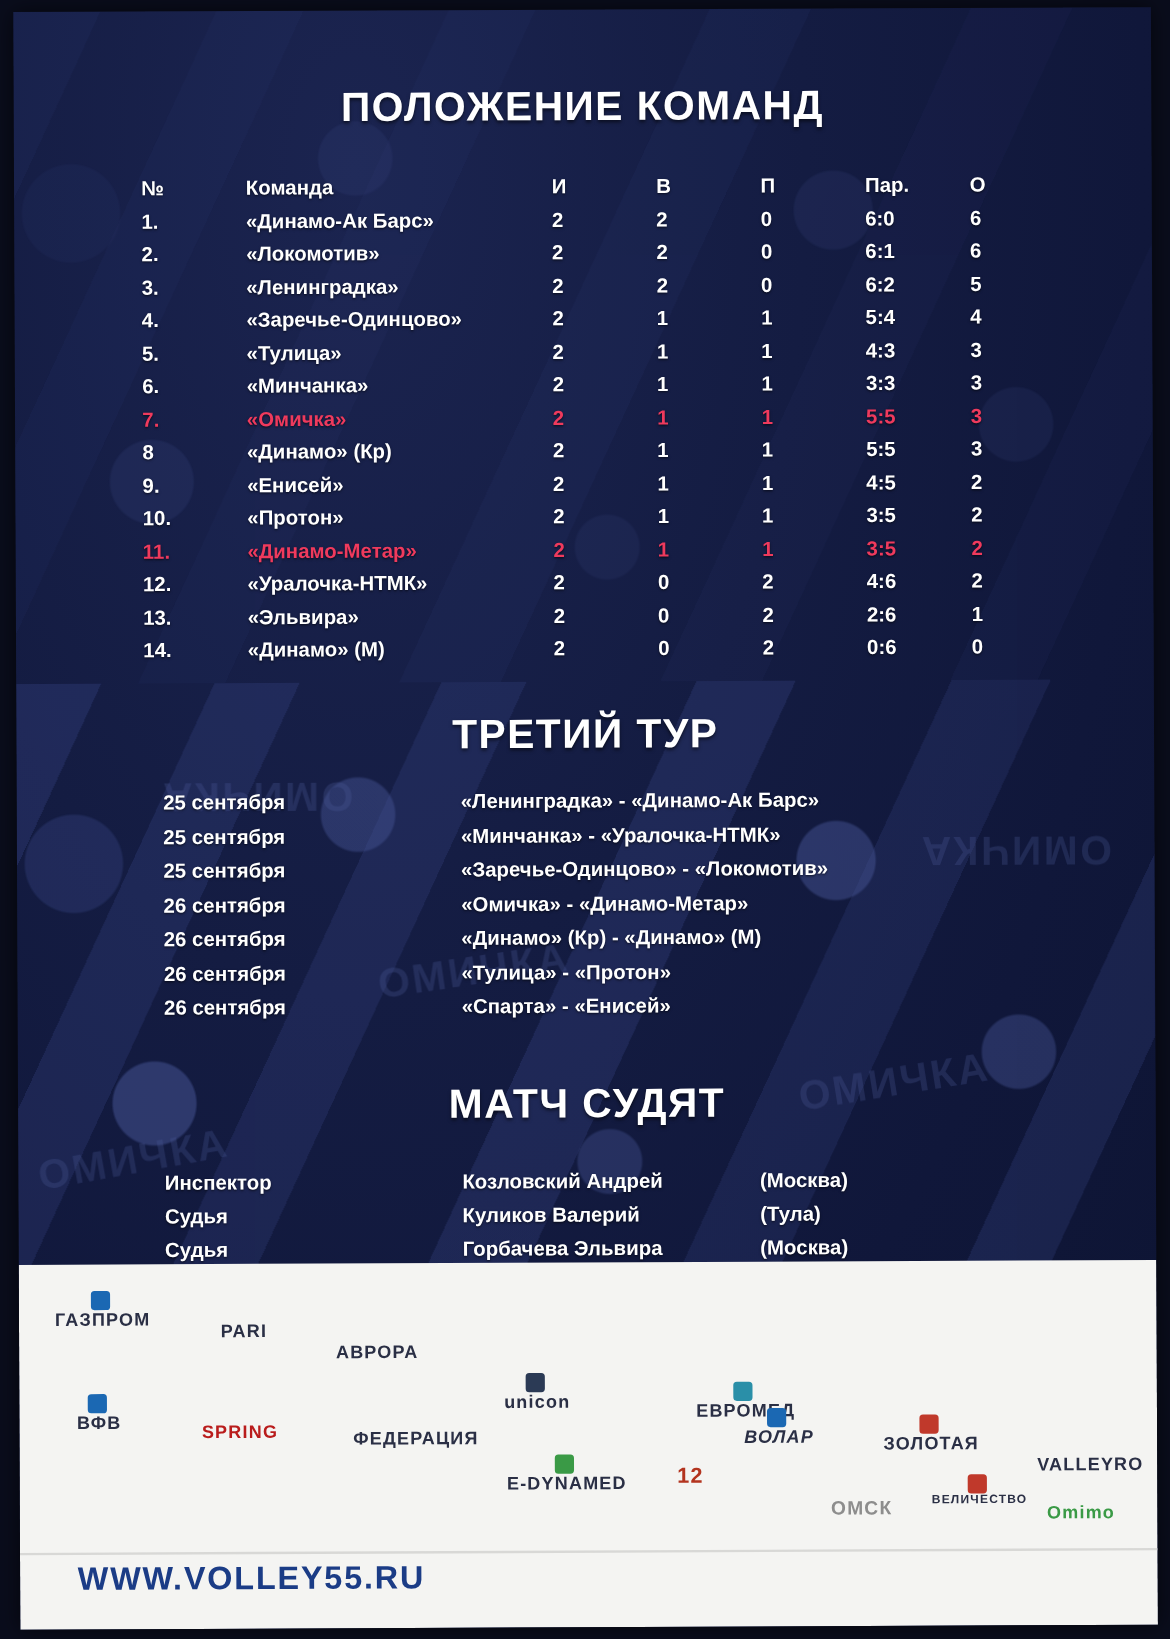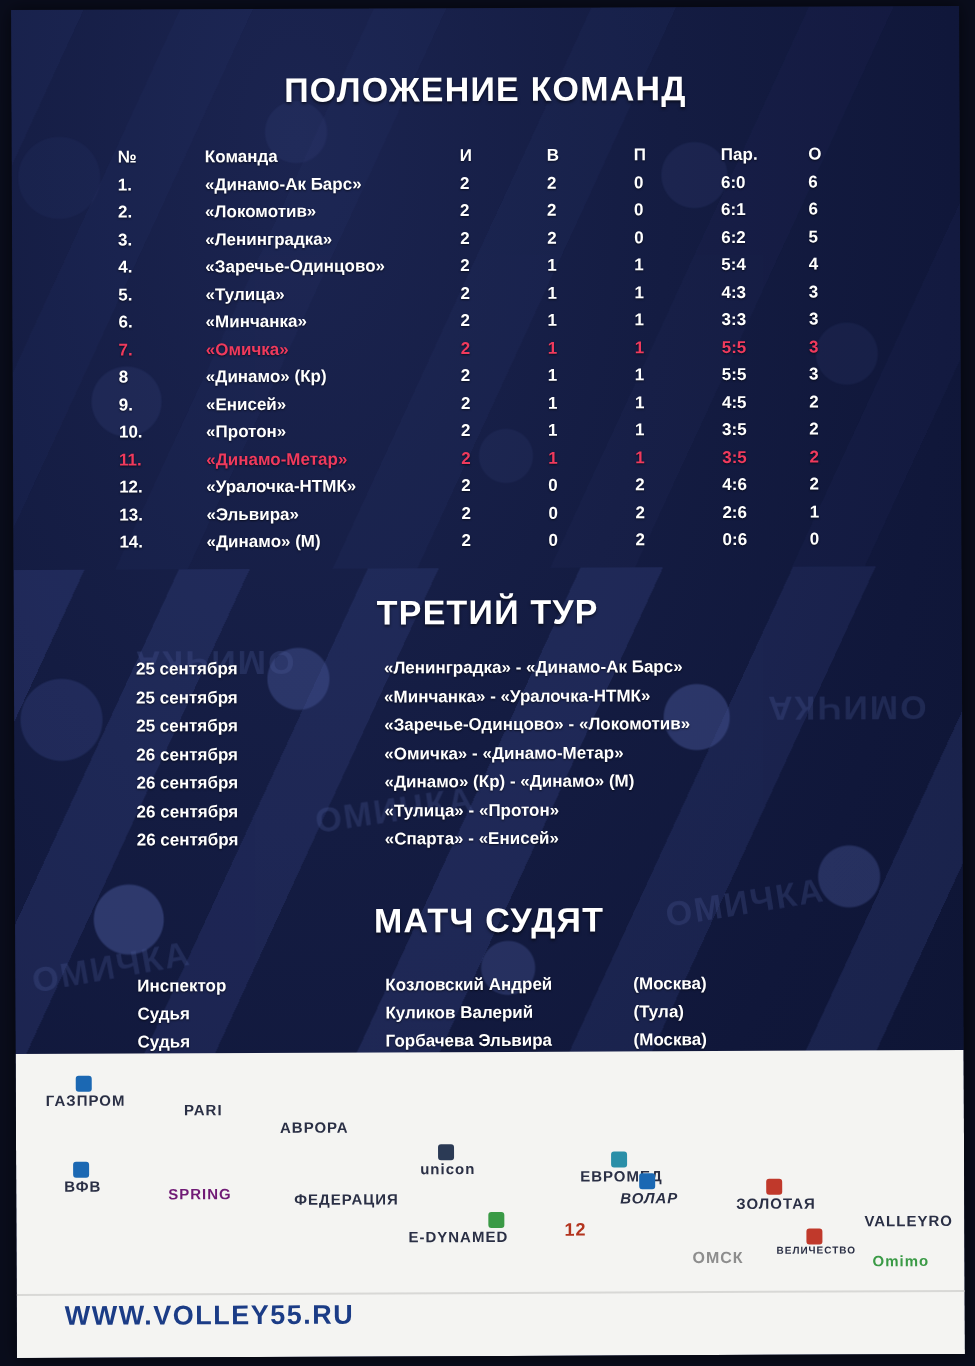--- a/index.html
+++ b/index.html
@@ -440,26 +440,26 @@
             </div>
           <div class="sponsor" style="left:264px; top:66px;">
               <span class="mark">АВРОРА</span>
             </div>
           <div class="sponsor" style="left:404px; top:92px;"><span class="glyph g-dark"></span><span class="mark">unicon</span></div>
           <div class="sponsor" style="left:516px; top:100px;margin-left:48px;"><span class="glyph g-teal"></span><span class="mark">ЕВРОМЕД</span></div>
           <div class="sponsor" style="left:604px; top:122px;font-style:italic;"><span class="glyph g-blue"></span><span class="mark">ВОЛАР</span></div>
           <div class="sponsor" style="left:720px; top:128px;"><span class="glyph g-red"></span><span class="mark">ЗОЛОТАЯ</span></div>
           <div class="sponsor" style="left:48px; top:108px;"><span class="glyph g-blue"></span><span class="mark">ВФВ</span></div>
           <div class="sponsor" style="left:152px; top:132px;">
-              <span class="mark" style="color:#701a75;">SPRING</span>
+              <span class="mark" style="color:#b91c1c;">SPRING</span>
             </div>
           <div class="sponsor" style="left:278px; top:138px;">
               <span class="mark">ФЕДЕРАЦИЯ</span>
             </div>
-          <div class="sponsor" style="left:392px; top:160px;text-align:right;"><span class="glyph g-green"></span><span class="mark">E-DYNAMED</span></div>
+          <div class="sponsor" style="left:406px; top:160px;"><span class="glyph g-green"></span><span class="mark">E-DYNAMED</span></div>
           <div class="sponsor" style="left:548px; top:168px;">
               <span class="mark" style="color:#b3341f;font-size:18px;">12</span>
             </div>
           <div class="sponsor" style="left:848px; top:162px;">
               <span class="mark" style="font-size:15px;">VALLEYRO</span>
             </div>
           <div class="sponsor" style="left:676px; top:198px;">
               <span class="mark" style="font-size:16px;color:#8d8d8d;">ОМСК</span>
             </div>
           <div class="sponsor" style="left:760px; top:178px;"><span class="glyph g-red"></span><span class="mark" style="font-size:10px;">ВЕЛИЧЕСТВО</span></div>

